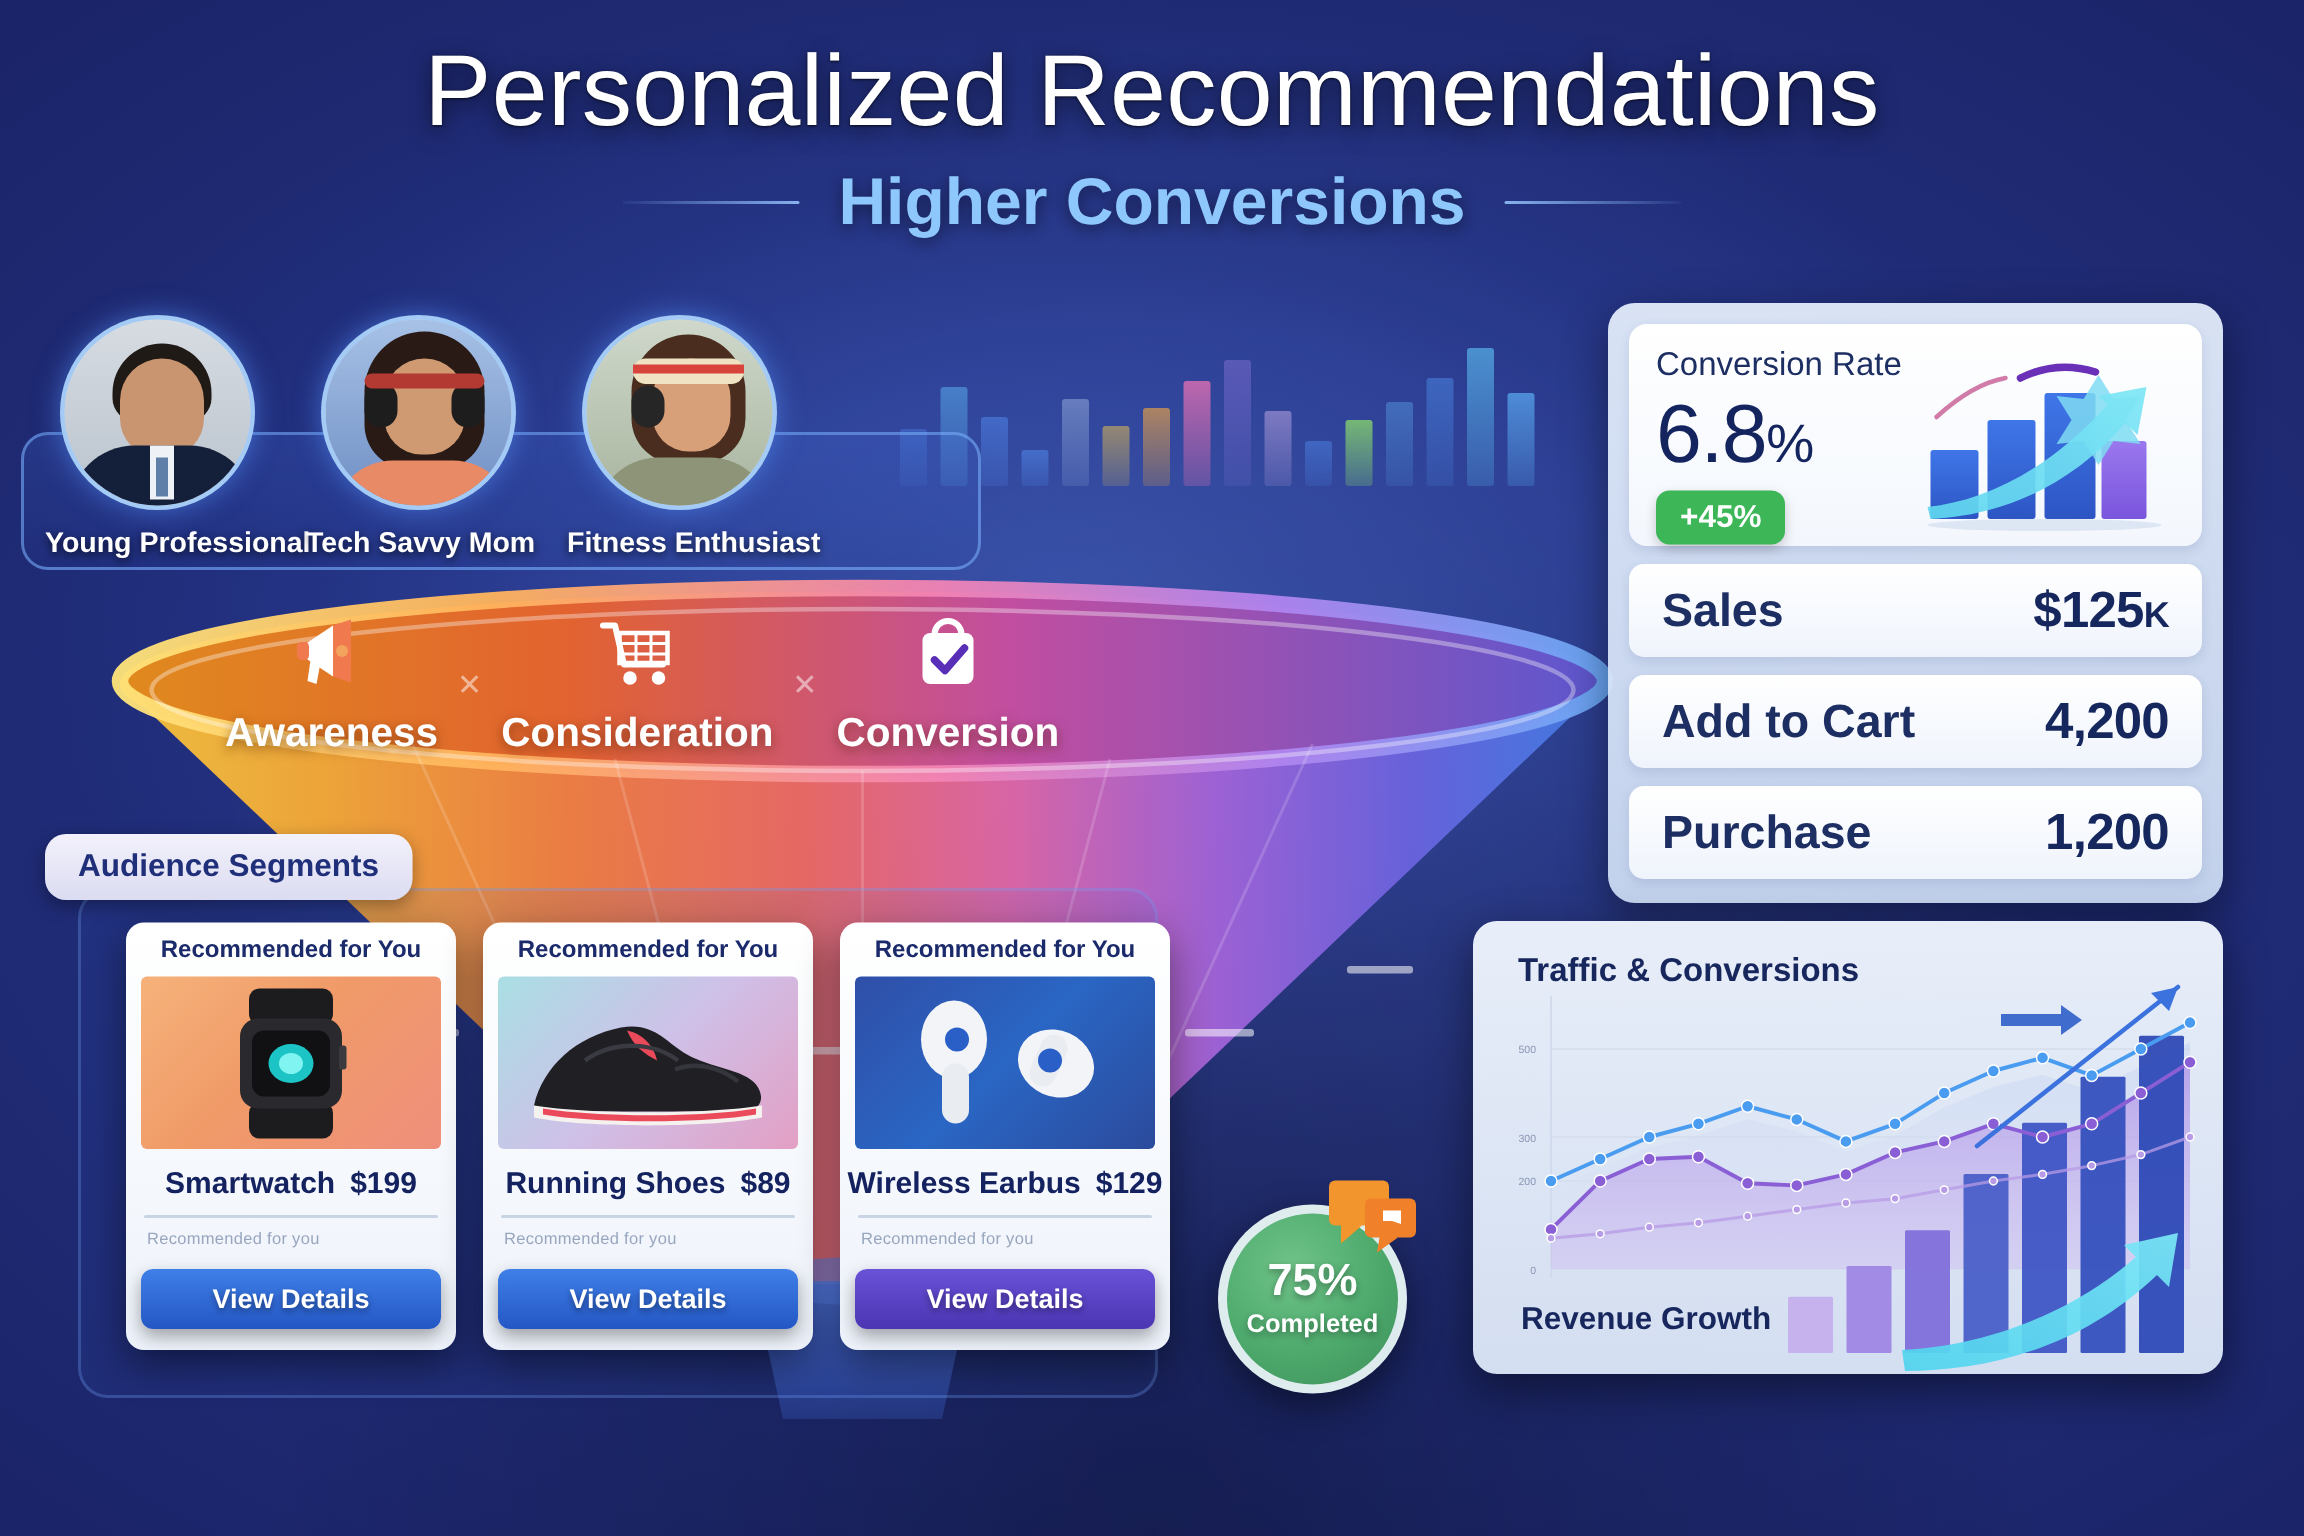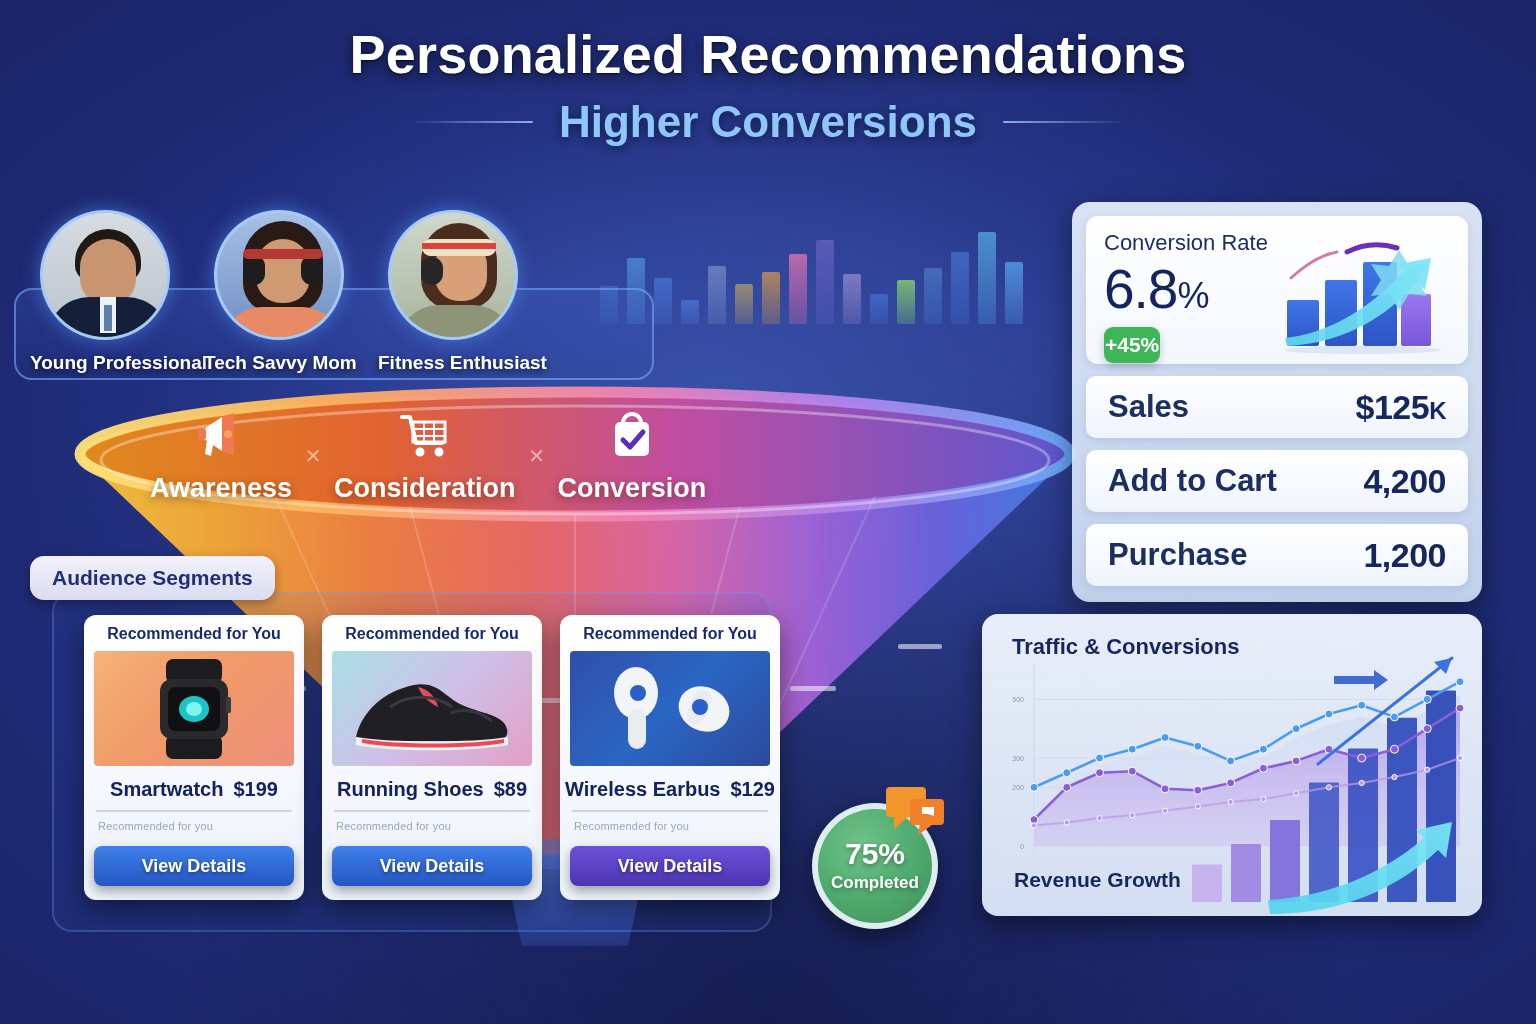--- a/index.html
+++ b/index.html
@@ -34,22 +34,22 @@
   }
 
   
   .header {
     position: absolute;
     top: 26px; left: 0; width: 100%;
     text-align: center;
     z-index: 30;
   }
   .title {
-    font-size: 54px;
-    font-weight: 700;
+    font-size: 67px;
+    font-weight: 400;
     color: #ffffff;
     letter-spacing: 0.2px;
     text-shadow: 0 4px 14px rgba(0,0,0,0.55), 0 1px 2px rgba(0,0,0,0.7);
     line-height: 1.05;
   }
   .subtitle-row {
     display: flex;
     align-items: center;
     justify-content: center;
     gap: 26px;
@@ -288,21 +288,21 @@
   .kpi-hero-val {
     margin-top: 6px;
     font-size: 55px; font-weight: 400; color:#14245e; line-height: 1;
     letter-spacing: -1px;
   }
   .kpi-hero-val .pct { font-size: 36px; }
   .kpi-badge {
     display: inline-block; margin-top: 10px;
     background: #3cb657; color: #fff;
     font-size: 21px; font-weight: 800;
-    padding: 6px 1px; border-radius: 9px;
+    padding: 6px 16px; border-radius: 9px;
     box-shadow: 0 3px 8px rgba(0,0,0,0.2);
   }
   .kpi-hero-art { position: absolute; right: 10px; top: 18px; width: 185px; height: 120px; }
 
   .kpi-row {
     margin-top: 12px;
     height: 62px;
     background: linear-gradient(180deg,#ffffff,#eff4fc);
     border-radius: 10px;
     display: flex; align-items: center; justify-content: space-between;

